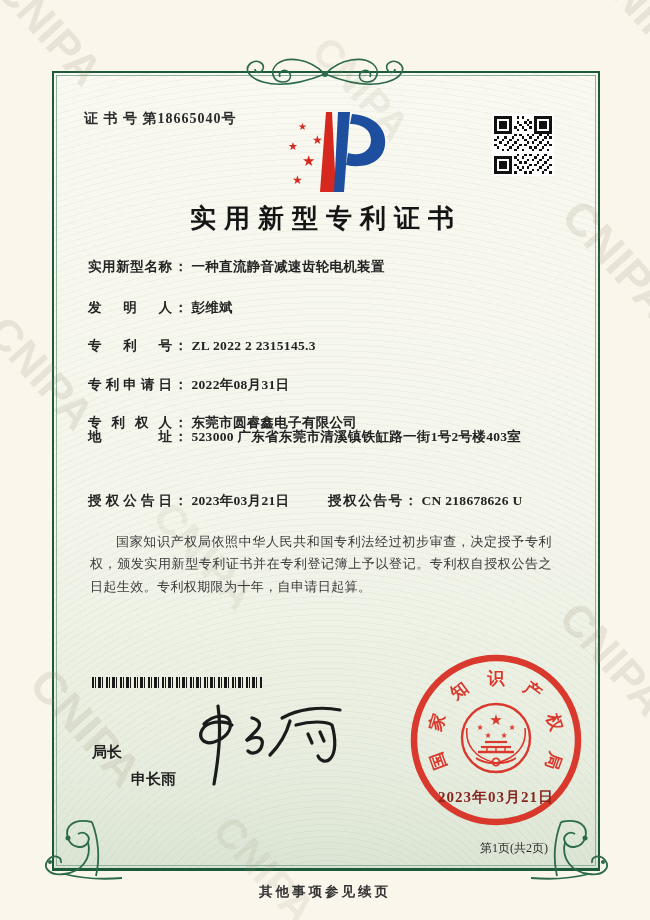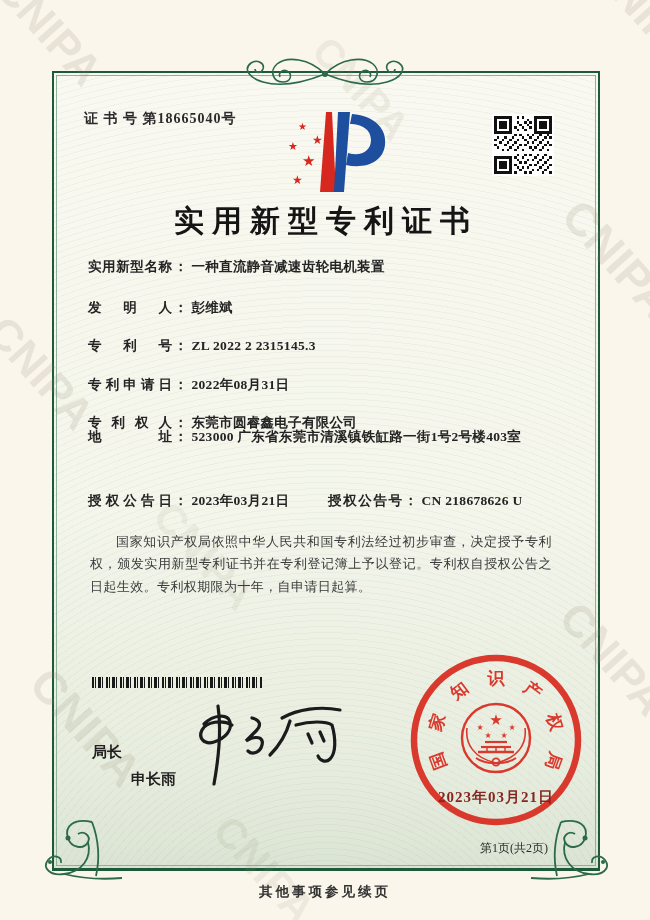--- a/index.html
+++ b/index.html
@@ -27,21 +27,21 @@
     position:absolute;font-family:"Liberation Sans",sans-serif;font-weight:bold;
     color:rgba(146,136,110,.17);transform:rotate(48deg);white-space:nowrap;pointer-events:none;
   }
   
   .content{position:absolute;inset:0;}
   .certno{position:absolute;left:84px;top:110px;font-size:14px;letter-spacing:1px;color:#2b2b2b;font-weight:bold;}
   .logo{position:absolute;left:276px;top:106px;}
   .qr{position:absolute;left:492px;top:114px;width:62px;height:62px;background:#fff;padding:0;}
   .title{
     position:absolute;left:52px;top:201px;width:548px;text-align:center;
-    font-size:30px;font-weight:bold;letter-spacing:8px;color:#151515;
+    font-size:26px;font-weight:bold;letter-spacing:8px;color:#151515;
   }
   .frow{position:absolute;left:88px;width:475px;height:20px;font-size:13.5px;color:#242424;font-weight:bold;}
   .flabel{display:inline-block;width:84px;text-align:justify;text-align-last:justify;vertical-align:top;}
   .fcolon{display:inline-block;margin:0 4px 0 2px;}
   .fvalue{letter-spacing:.3px;}
   .fpair2{position:absolute;left:240px;top:0;}
   .fpair2 .flabel{width:74px;}
   .para{
     position:absolute;left:90px;width:462px;font-size:13px;line-height:1.72;
     color:#3a3a3a;text-indent:2em;letter-spacing:.4px;text-align:justify;

